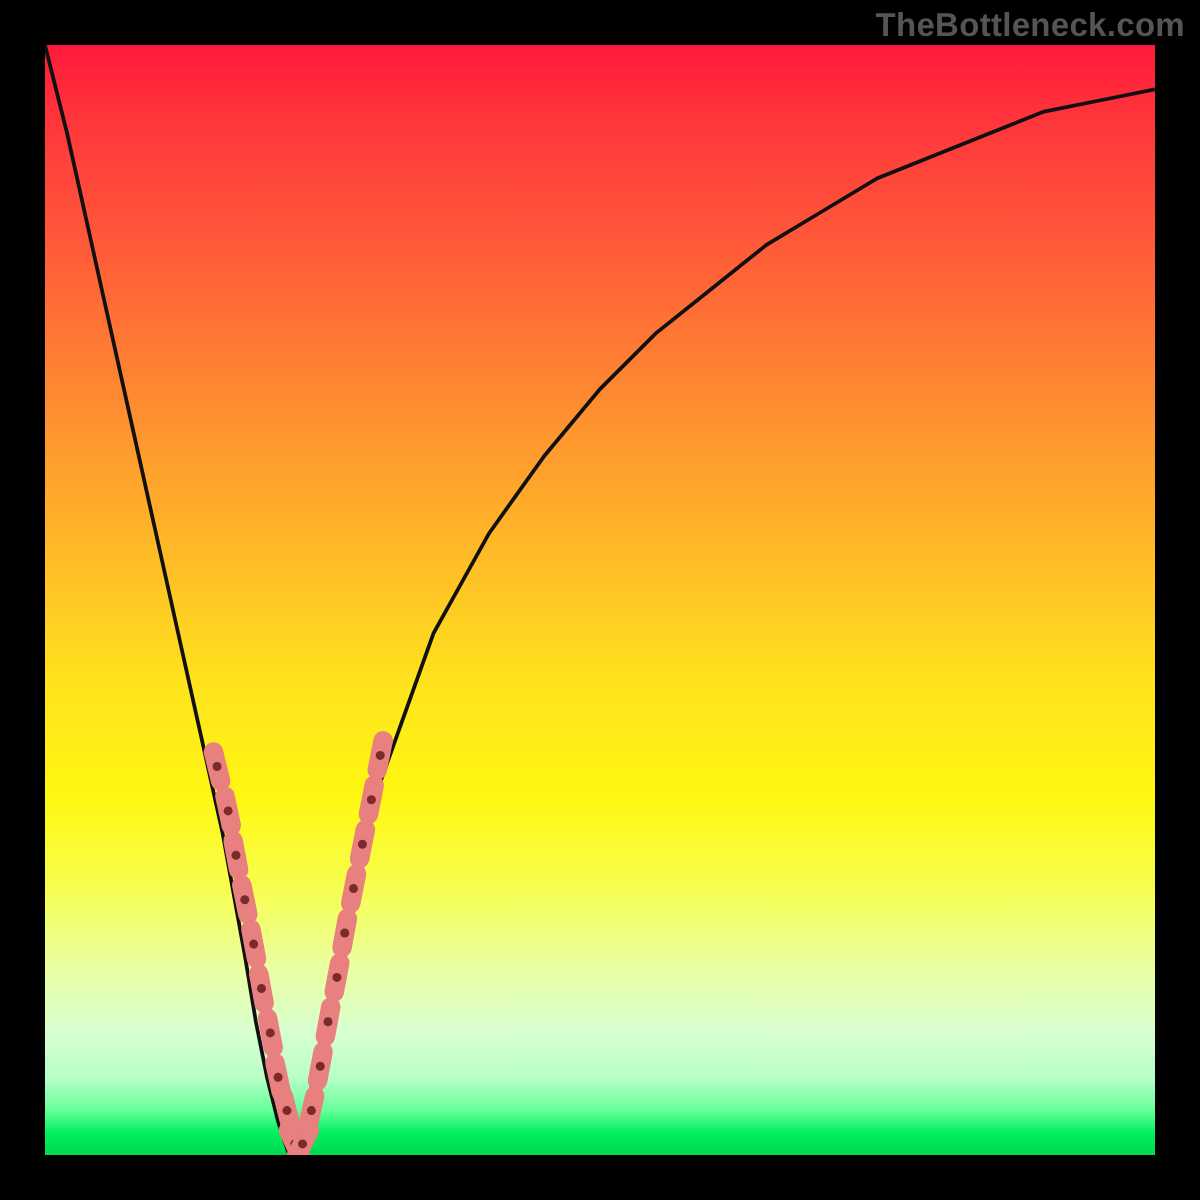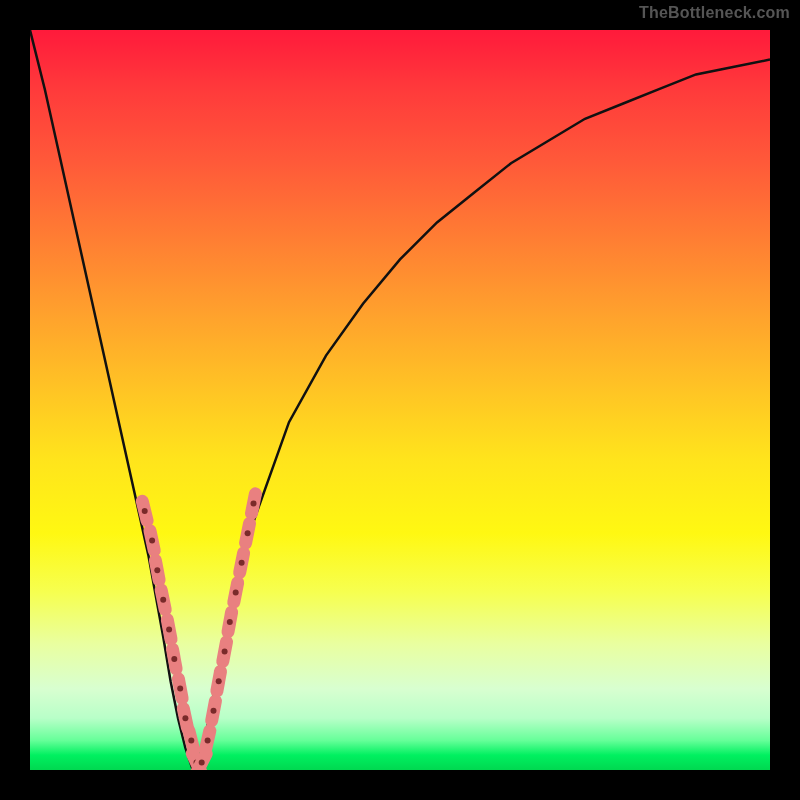--- a/index.html
+++ b/index.html
@@ -57,21 +57,21 @@
     left: 0;
     top: 0;
     width: 740px;
     height: 740px;
   }
   .watermark {
     position: absolute;
     top: 4px;
     right: 10px;
     color: #555;
-    font-size: 16px;
+    font-size: 22px;
     font-weight: 600;
     letter-spacing: 0.2px;
     user-select: none;
   }
 </style>
 </head>
 <body>
 
 <div class="frame">
 

